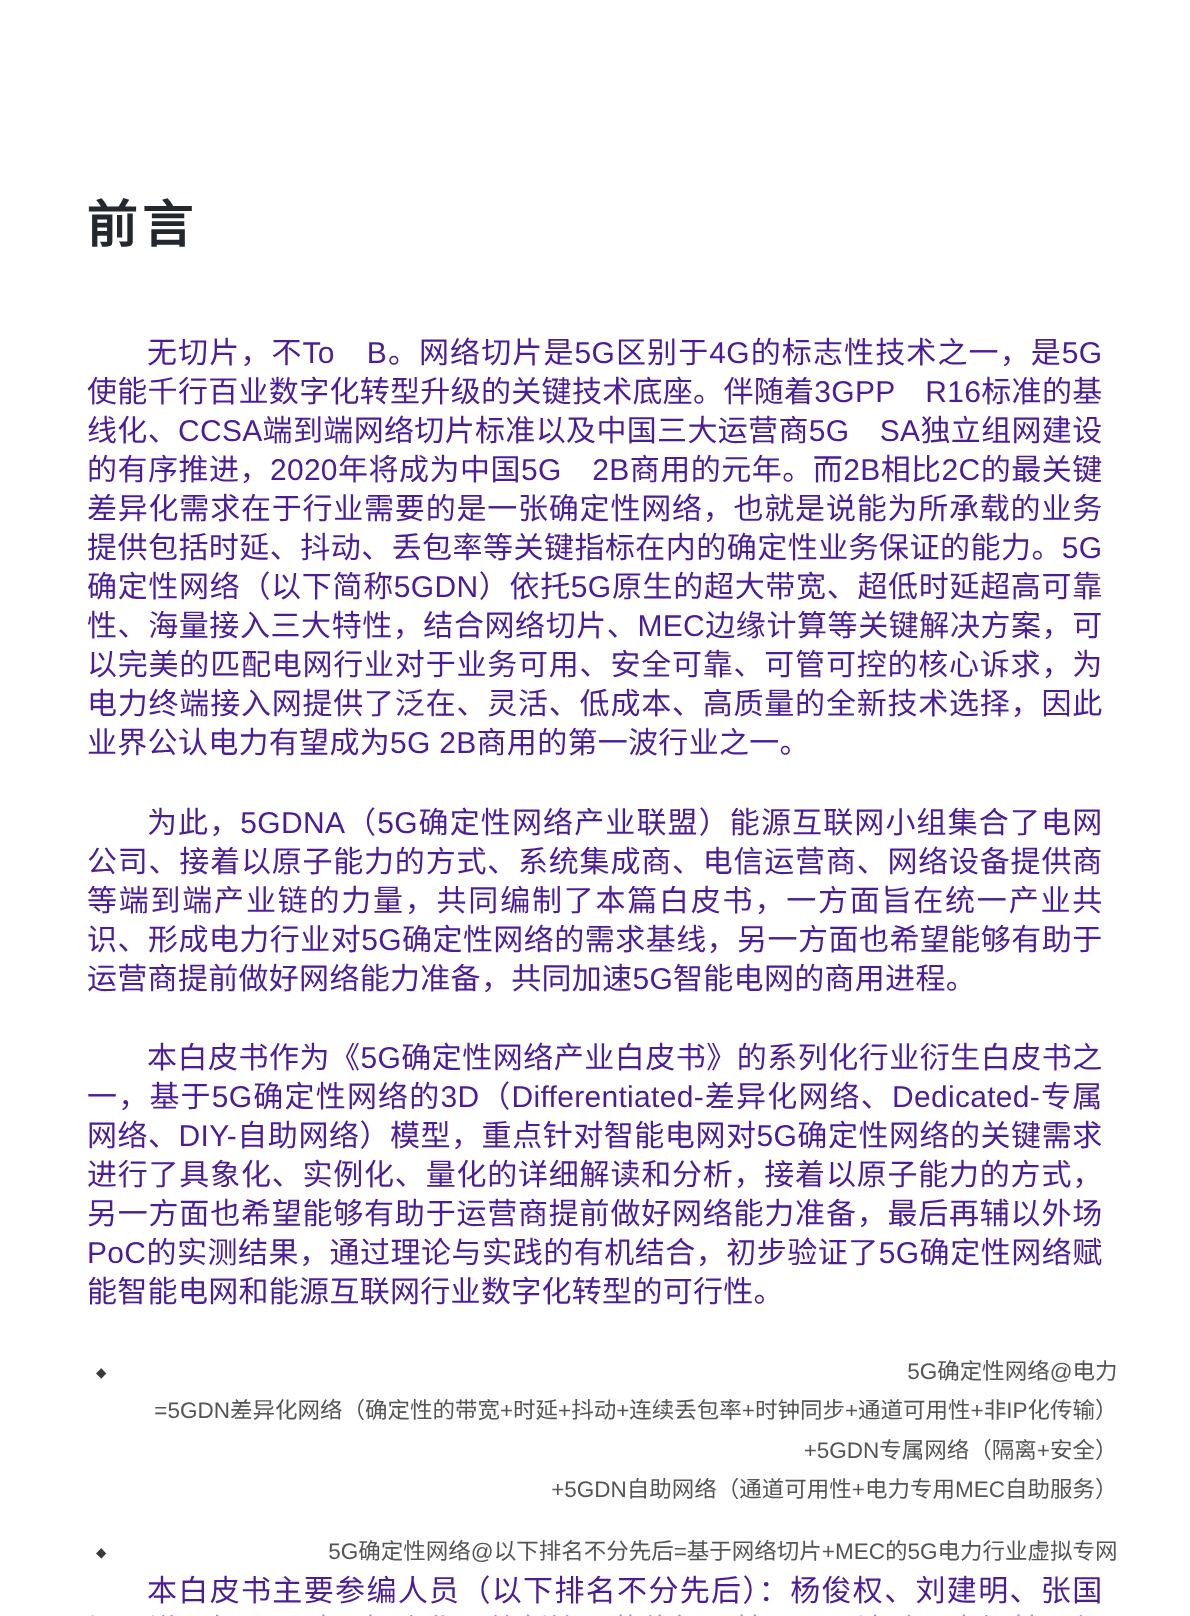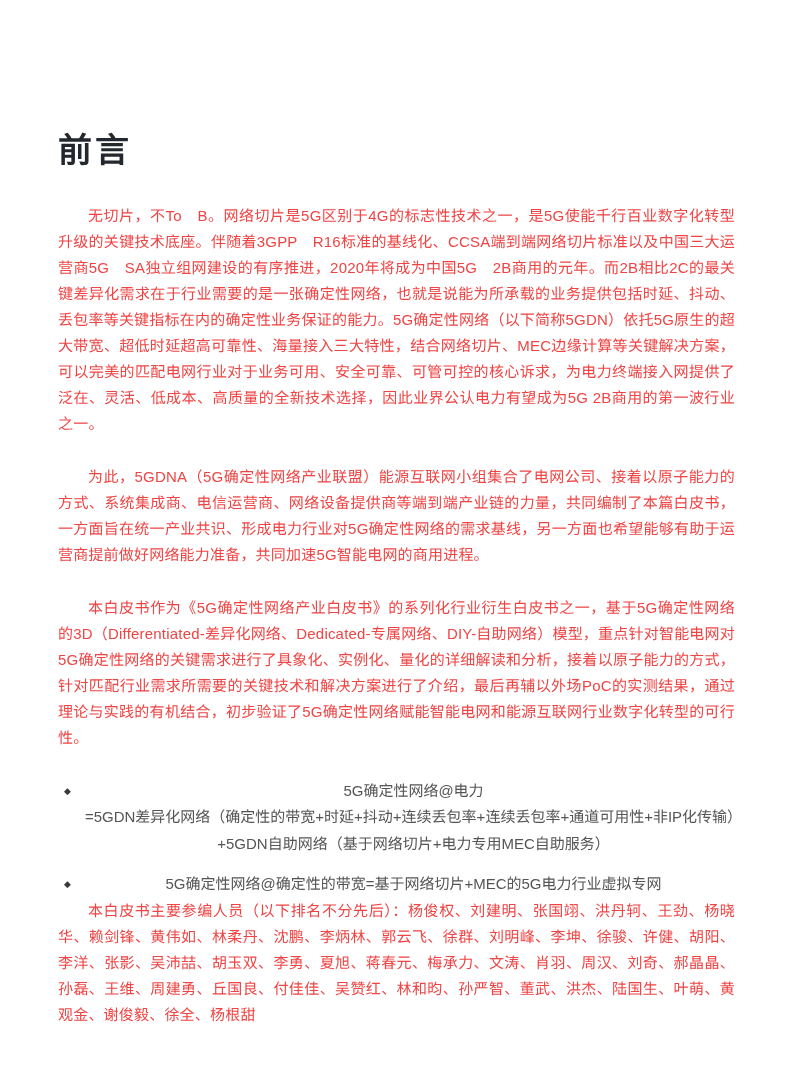--- a/index.html
+++ b/index.html
@@ -15,32 +15,32 @@
     -webkit-font-smoothing: antialiased;
   }
   .page {
     box-sizing: border-box;
     width: 793px;
     height: 1077px;
     padding: 130px 48px 0 58px;
     background: #ffffff;
   }
   .page-title {
-    margin: 0 0 32px 0;
+    margin: 0 0 52px 0;
     font-size: 34px;
     font-weight: 700;
     letter-spacing: 3px;
     color: #23272e;
     line-height: 1.2;
   }
   .para {
     margin: 0 10px 27px 0;
-    font-size: 15px;
+    font-size: 20px;
     line-height: 26px;
-    color: #ef4444;
+    color: #4c1d95;
     text-indent: 2em;
     text-align: justify;
     letter-spacing: 0.2px;
   }
   .para.tight {
     margin-bottom: 0;
   }
   .bullet-list {
     margin: 1px 0 0 6px;
     padding: 0;
@@ -59,54 +59,55 @@
   .diamond {
     flex: 0 0 18px;
     font-size: 9px;
     line-height: 26.5px;
     color: #3a3a3a;
   }
   .bullet-body {
     flex: 1 1 auto;
   }
   .bullet-line {
-    text-align: center;
+    text-align: right;
   }
   .units-para {
     margin-top: 34px;
   }
 </style>
 </head>
 <body>
 
 <div class="page">
 
   <h1 class="page-title">前言</h1>
 
   <p class="para">无切片，不To　B。网络切片是5G区别于4G的标志性技术之一，是5G使能千行百业数字化转型升级的关键技术底座。伴随着3GPP　R16标准的基线化、CCSA端到端网络切片标准以及中国三大运营商5G　SA独立组网建设的有序推进，2020年将成为中国5G　2B商用的元年。而2B相比2C的最关键差异化需求在于行业需要的是一张确定性网络，也就是说能为所承载的业务提供包括时延、抖动、丢包率等关键指标在内的确定性业务保证的能力。5G确定性网络（以下简称5GDN）依托5G原生的超大带宽、超低时延超高可靠性、海量接入三大特性，结合网络切片、MEC边缘计算等关键解决方案，可以完美的匹配电网行业对于业务可用、安全可靠、可管可控的核心诉求，为电力终端接入网提供了泛在、灵活、低成本、高质量的全新技术选择，因此业界公认电力有望成为5G 2B商用的第一波行业之一。</p>
 
   <p class="para">为此，5GDNA（5G确定性网络产业联盟）能源互联网小组集合了电网公司、接着以原子能力的方式、系统集成商、电信运营商、网络设备提供商等端到端产业链的力量，共同编制了本篇白皮书，一方面旨在统一产业共识、形成电力行业对5G确定性网络的需求基线，另一方面也希望能够有助于运营商提前做好网络能力准备，共同加速5G智能电网的商用进程。</p>
 
-  <p class="para">本白皮书作为《5G确定性网络产业白皮书》的系列化行业衍生白皮书之一，基于5G确定性网络的3D（Differentiated-差异化网络、Dedicated-专属网络、DIY-自助网络）模型，重点针对智能电网对5G确定性网络的关键需求进行了具象化、实例化、量化的详细解读和分析，接着以原子能力的方式，针对匹配行业需求所需要的关键技术和解决方案进行了介绍，最后再辅以外场PoC的实测结果，通过理论与实践的有机结合，初步验证了5G确定性网络赋能智能电网和能源互联网行业数字化转型的可行性。</p>
+  <p class="para">本白皮书作为《5G确定性网络产业白皮书》的系列化行业衍生白皮书之一，基于5G确定性网络的3D（Differentiated-差异化网络、Dedicated-专属网络、DIY-自助网络）模型，重点针对智能电网对5G确定性网络的关键需求进行了具象化、实例化、量化的详细解读和分析，接着以原子能力的方式，另一方面也希望能够有助于运营商提前做好网络能力准备，最后再辅以外场PoC的实测结果，通过理论与实践的有机结合，初步验证了5G确定性网络赋能智能电网和能源互联网行业数字化转型的可行性。</p>
 
   <ul class="bullet-list">
 
     <li class="bullet-item">
       <span class="diamond">◆</span>
       <div class="bullet-body">
         <div class="bullet-line">5G确定性网络@电力</div>
-        <div class="bullet-line">=5GDN差异化网络（确定性的带宽+时延+抖动+连续丢包率+连续丢包率+通道可用性+非IP化传输）</div>
-        <div class="bullet-line">+5GDN自助网络（基于网络切片+电力专用MEC自助服务）</div>
+        <div class="bullet-line">=5GDN差异化网络（确定性的带宽+时延+抖动+连续丢包率+时钟同步+通道可用性+非IP化传输）</div>
+        <div class="bullet-line">+5GDN专属网络（隔离+安全）</div>
+        <div class="bullet-line">+5GDN自助网络（通道可用性+电力专用MEC自助服务）</div>
       </div>
     </li>
 
     <li class="bullet-item">
       <span class="diamond">◆</span>
       <div class="bullet-body">
-        <div class="bullet-line">5G确定性网络@确定性的带宽=基于网络切片+MEC的5G电力行业虚拟专网</div>
+        <div class="bullet-line">5G确定性网络@以下排名不分先后=基于网络切片+MEC的5G电力行业虚拟专网</div>
       </div>
     </li>
 
   </ul>
 
 
   <p class="para tight">本白皮书主要参编人员（以下排名不分先后）：杨俊权、刘建明、张国翊、洪丹轲、王劲、杨晓华、赖剑锋、黄伟如、林柔丹、沈鹏、李炳林、郭云飞、徐群、刘明峰、李坤、徐骏、许健、胡阳、李洋、张影、吴沛喆、胡玉双、李勇、夏旭、蒋春元、梅承力、文涛、肖羽、周汉、刘奇、郝晶晶、孙磊、王维、周建勇、丘国良、付佳佳、吴赞红、林和昀、孙严智、董武、洪杰、陆国生、叶萌、黄观金、谢俊毅、徐全、杨根甜</p>
 
 </div>
 

